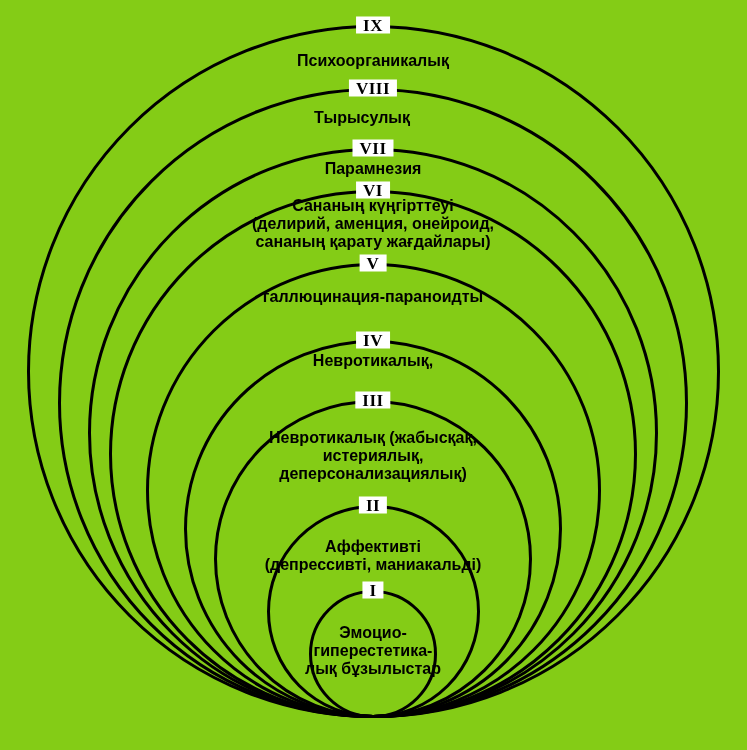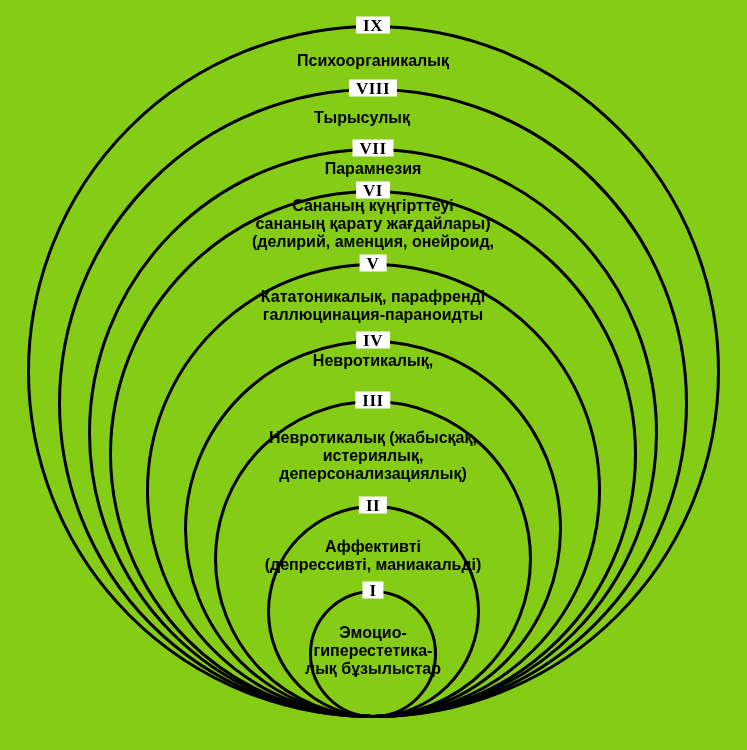--- a/index.html
+++ b/index.html
@@ -68,26 +68,25 @@
     <div class="label" style="left: 362px; top: 109px;">
       <div>Тырысулық</div>
     </div>
     <div class="numeral" style="left: 373px; top: 148px;">VII</div>
     <div class="label" style="left: 373px; top: 160px;">
       <div>Парамнезия</div>
     </div>
     <div class="numeral" style="left: 373px; top: 190px;">VI</div>
     <div class="label" style="left: 373px; top: 197px;">
       <div>Сананың күңгірттеуі</div>
+      <div>(делирий, аменция, онейроид,</div>
       <div>сананың қарату жағдайлары)</div>
-      <div>(делирий, аменция, онейроид,</div>
     </div>
     <div class="numeral" style="left: 373px; top: 263px;">V</div>
     <div class="label" style="left: 373px; top: 288px;">
-      <div>Кататоникалық, парафренді</div>
       <div>галлюцинация-параноидты</div>
     </div>
     <div class="numeral" style="left: 373px; top: 340px;">IV</div>
     <div class="label" style="left: 373px; top: 352px;">
       <div>Невротикалық,</div>
     </div>
     <div class="numeral" style="left: 373px; top: 400px;">III</div>
     <div class="label" style="left: 373px; top: 429px;">
       <div>Невротикалық (жабысқақ,</div>
       <div>истериялық,</div>

